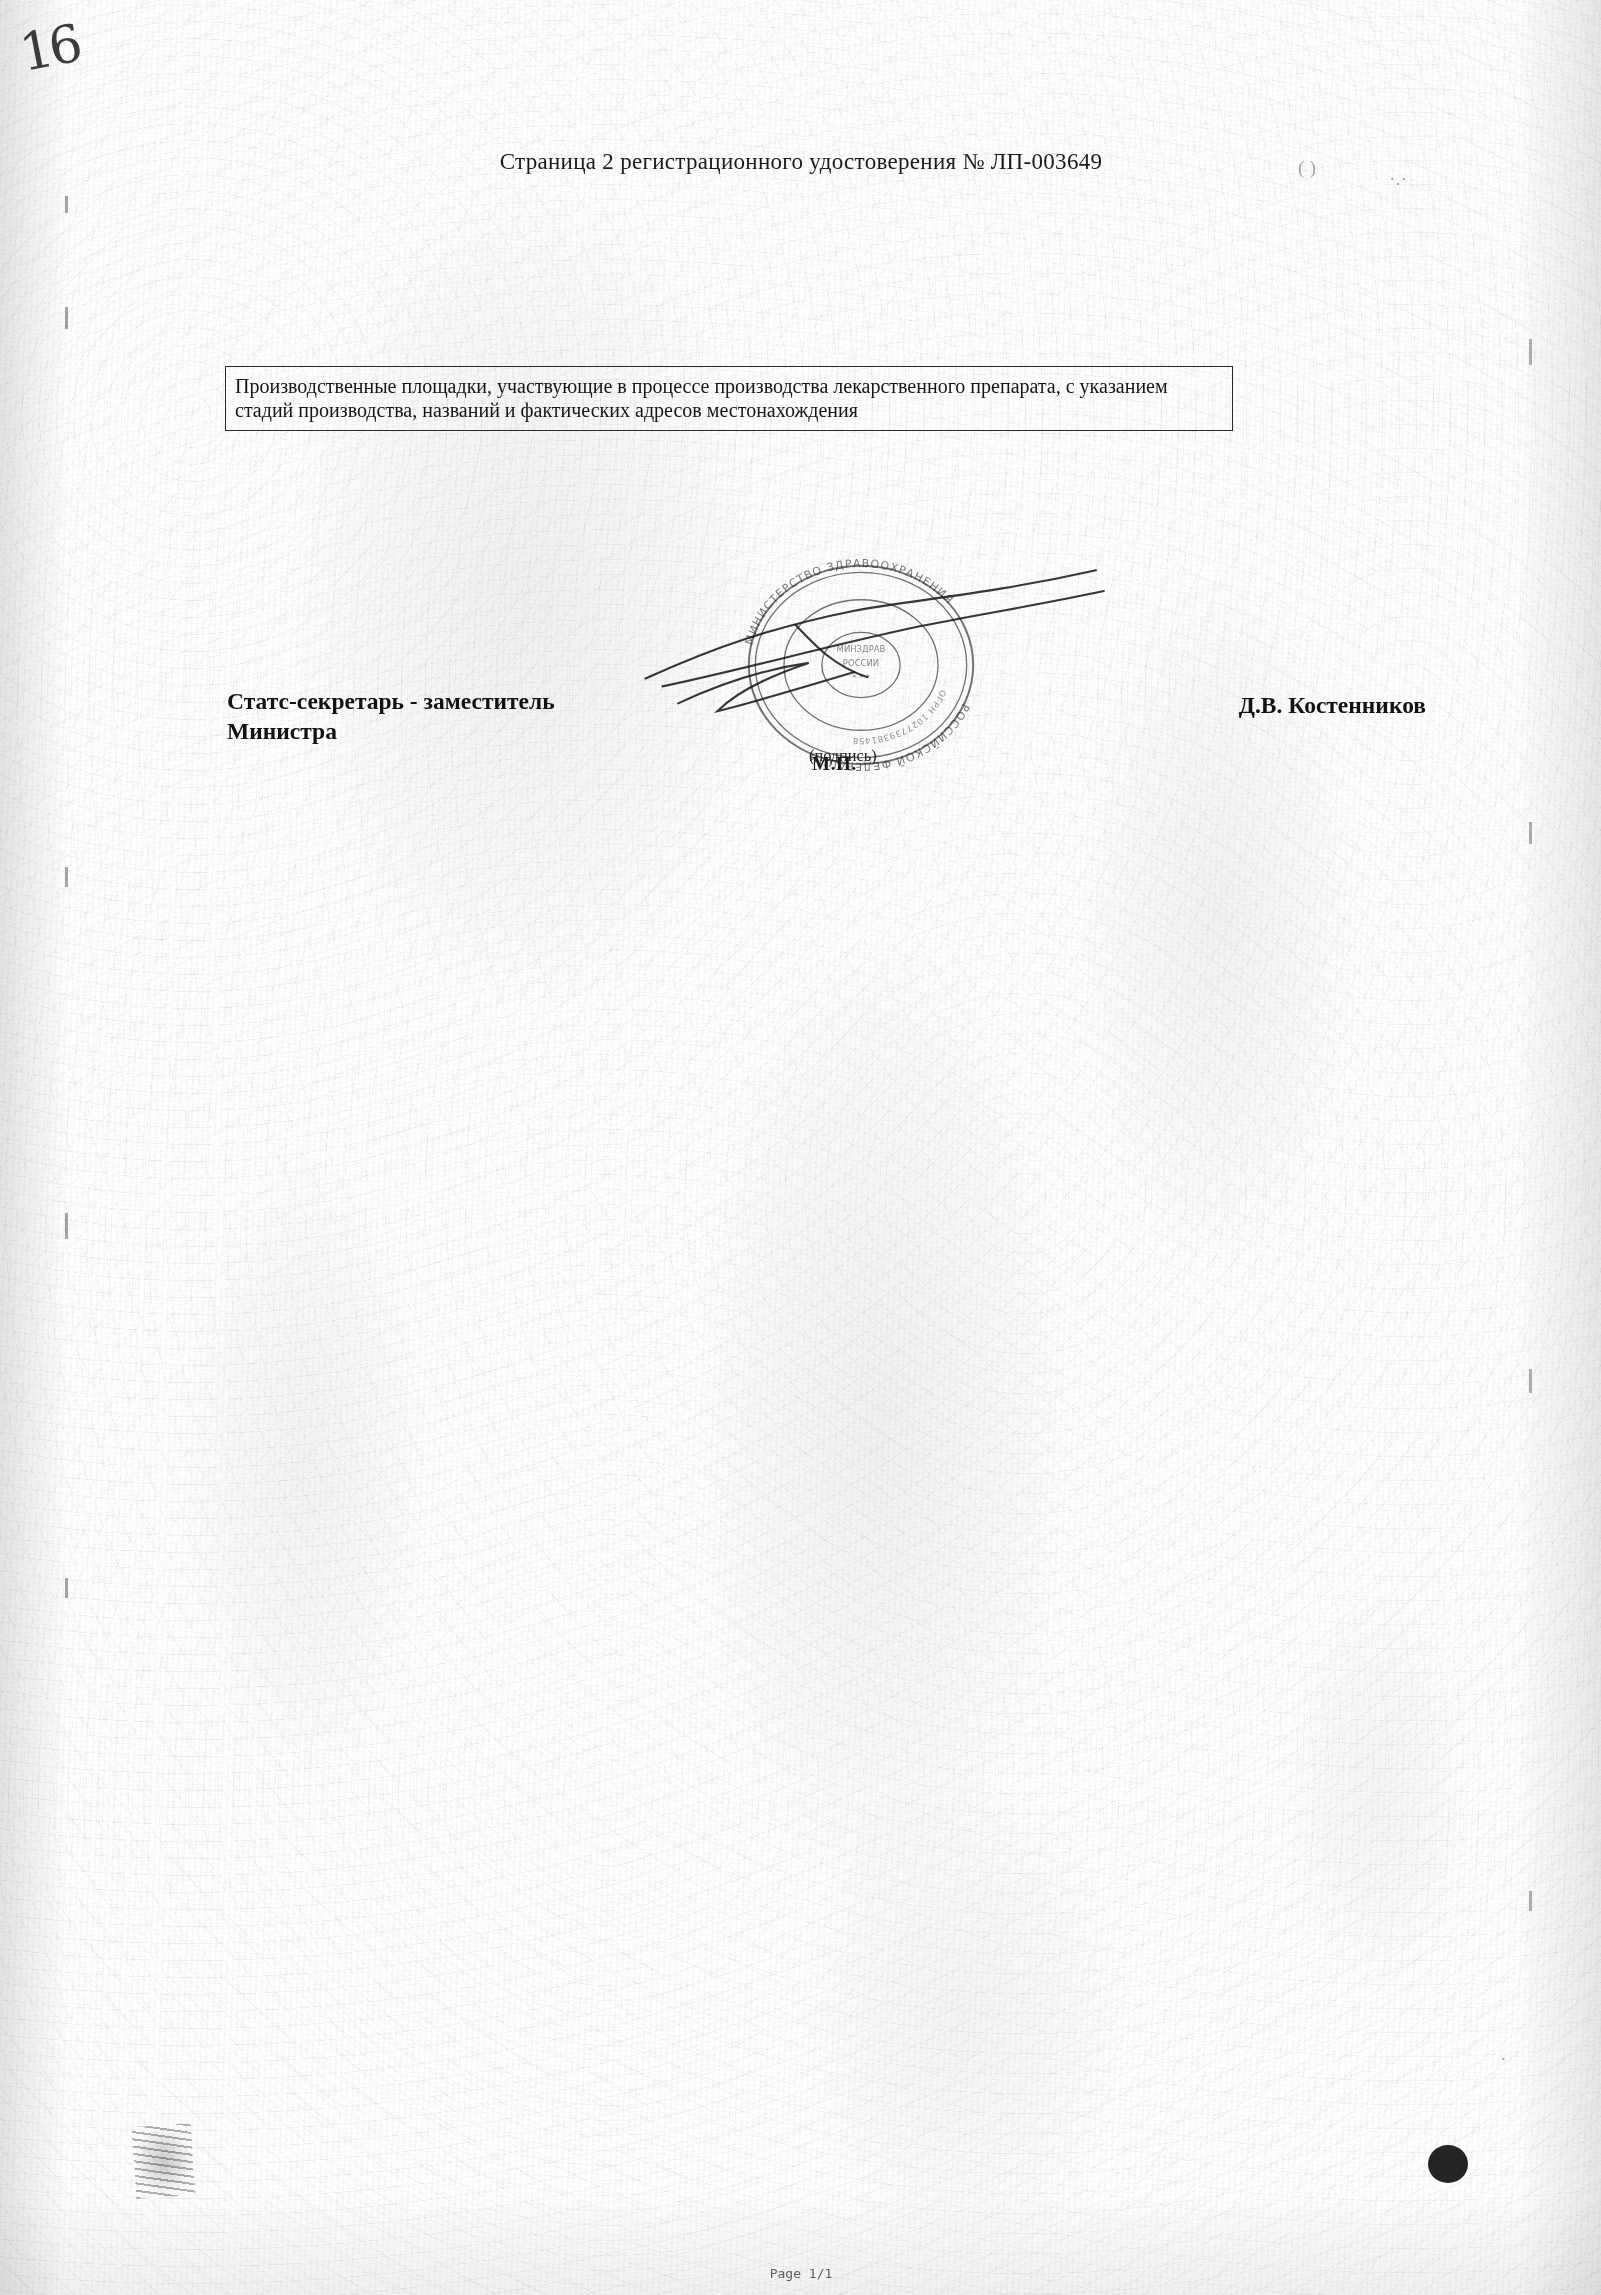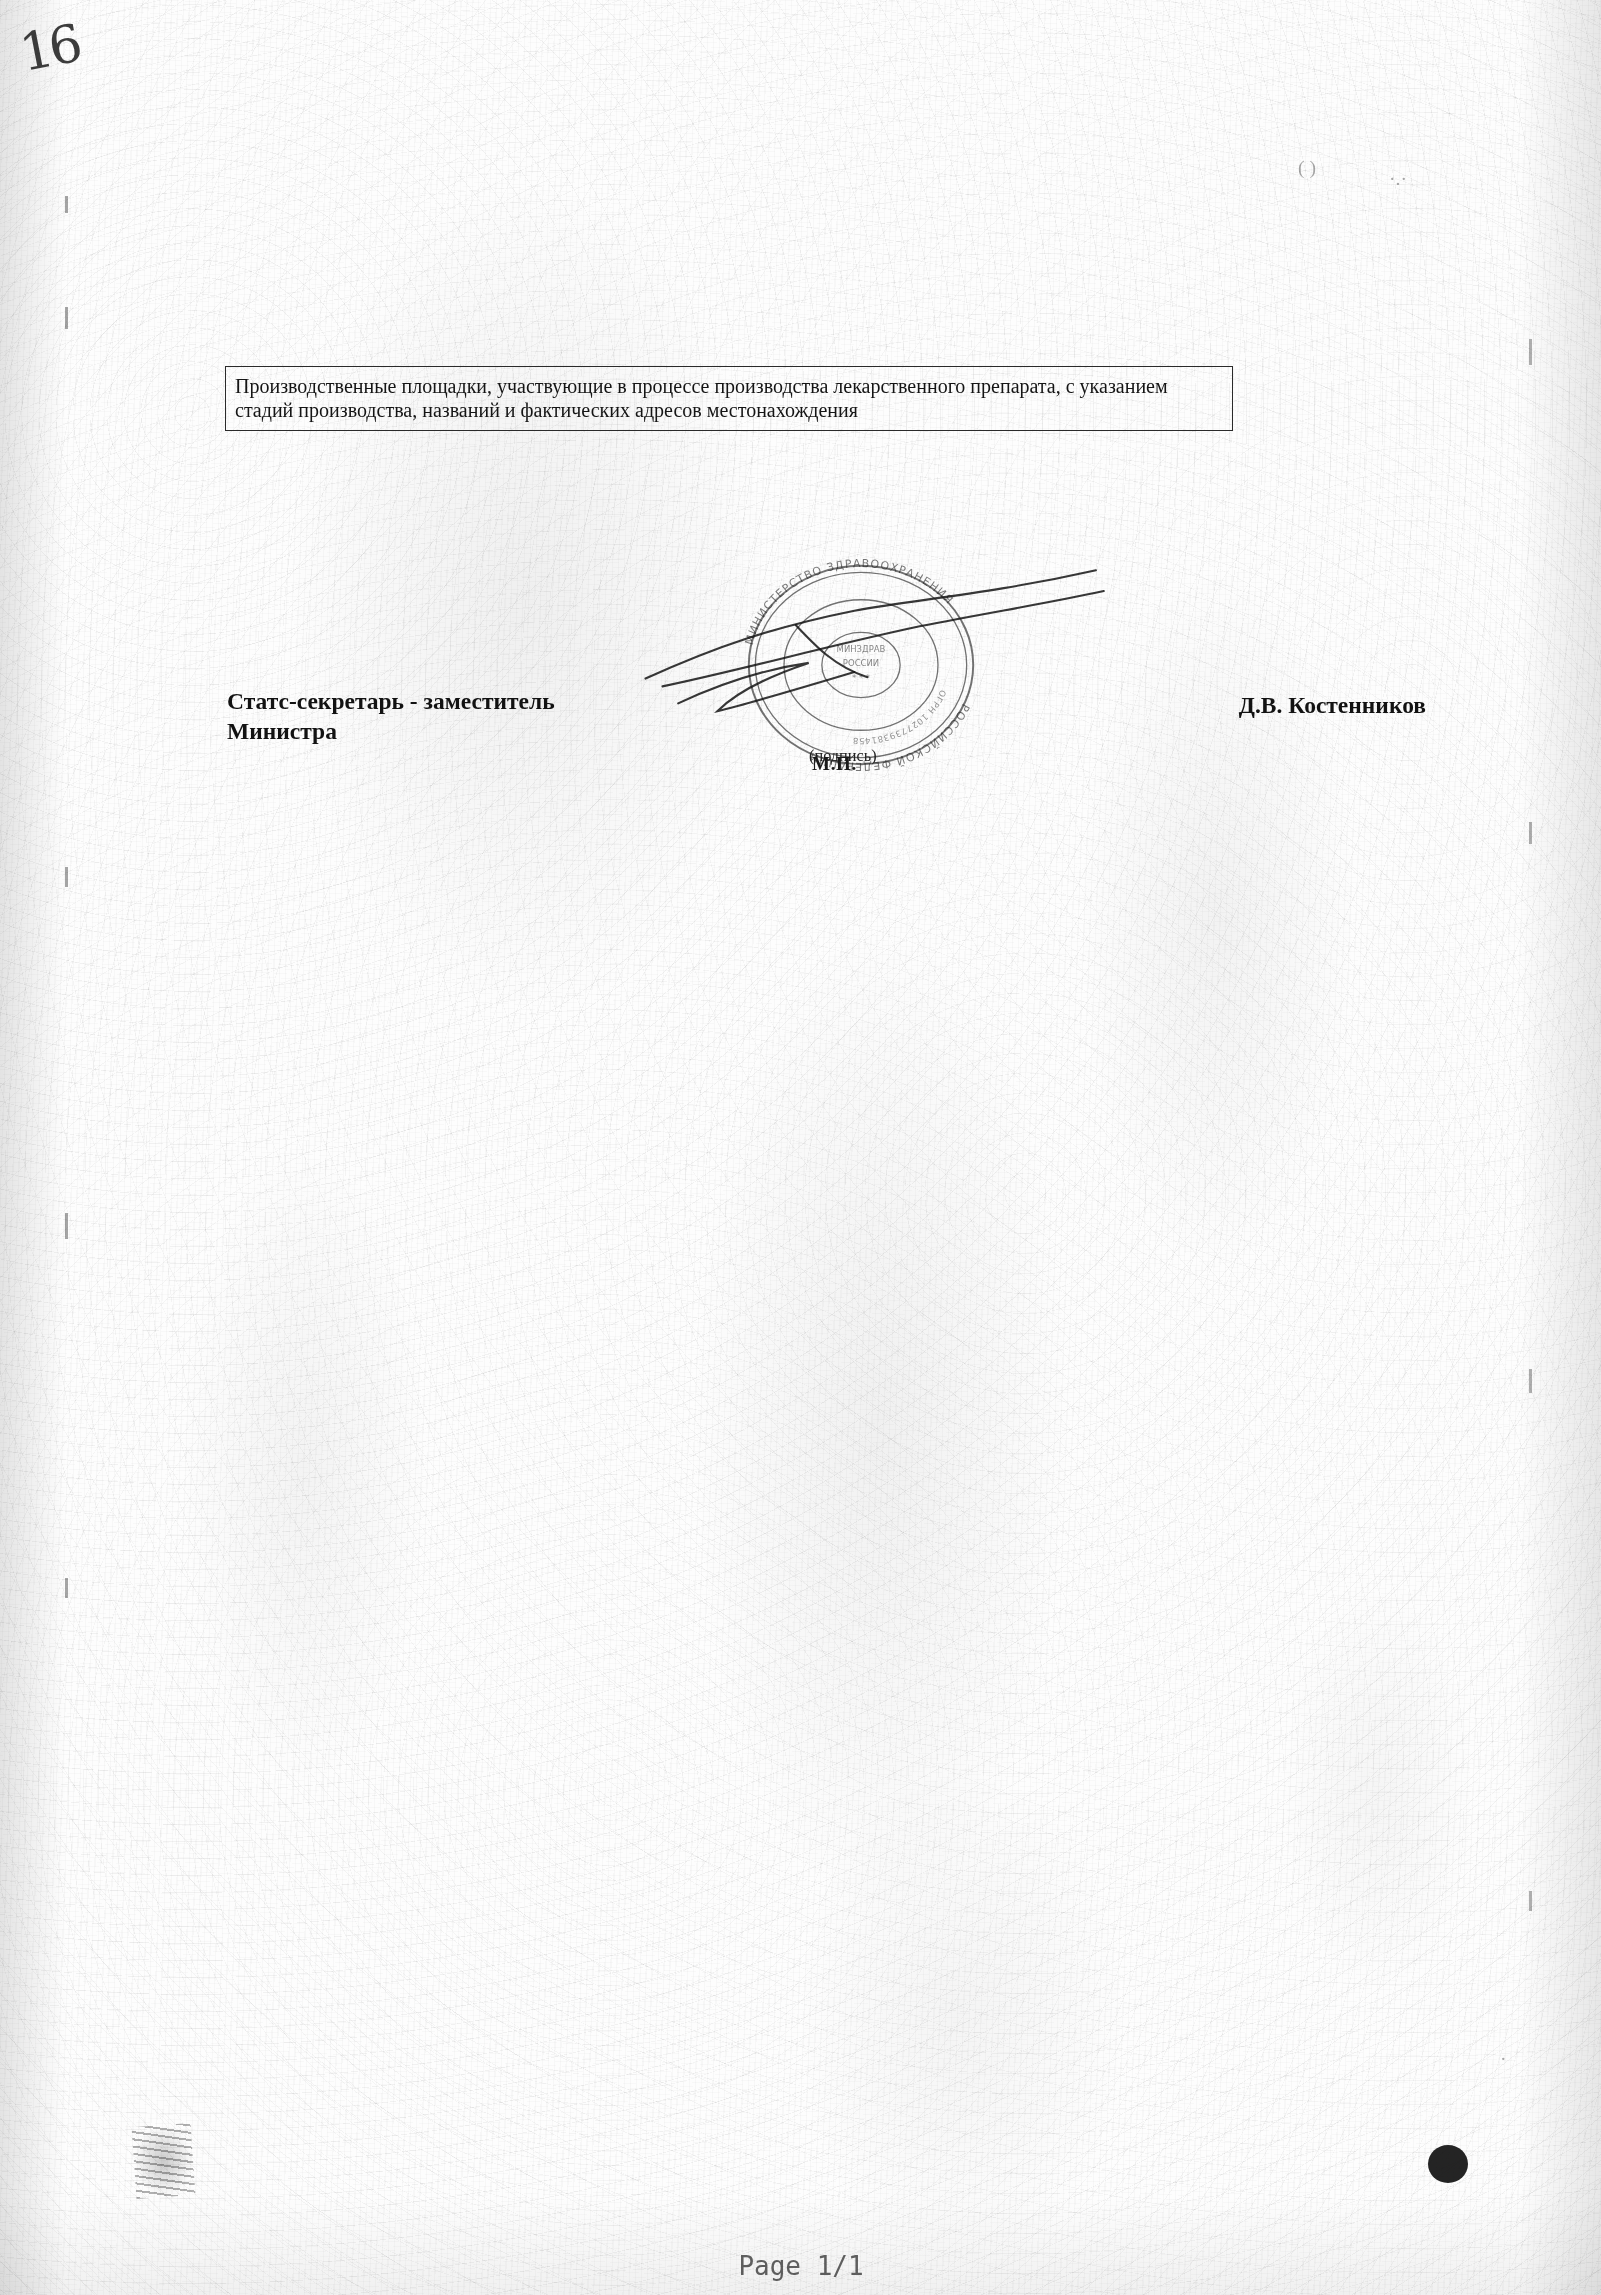--- a/index.html
+++ b/index.html
@@ -221,21 +221,21 @@
     color: rgba(0,0,0,.35);
   }
 
   
   .footer {
     position: absolute;
     left: 0; right: 0;
     bottom: 14.3px;
     text-align: center;
     font-family: "DejaVu Sans Mono", monospace;
-    font-size: 26px;
+    font-size: 13px;
     color: #3a3a3a;
     opacity: .8;
   }
 </style>
 </head>
 <body>
 
 <div class="page">
 
   <div class="scan-noise"></div>
@@ -253,20 +253,21 @@
   <div class="tick-right" style="top:822px;height:22px;"></div>
   <div class="tick-right" style="top:1369px;height:23.5px;"></div>
   <div class="tick-right" style="top:1891px;height:19.6px;"></div>
 
   <div class="corner-mark" style="left:1298px;top:157px;">( )</div>
   <div class="corner-mark" style="left:1389px;top:168px;">·.·</div>
   <div class="corner-mark" style="left:1500px;top:2048px;">·</div>
 
   <div class="handwriting">16</div>
 
+  <div class="doc-header">Страница 2 регистрационного удостоверения № ЛП-003649</div>
 
   <table class="tbl">
     <tbody>
         <tr>
       <td class="cell-title" colspan="2">Производственные площадки, участвующие в процессе производства лекарственного препарата, с указанием стадий производства, названий и фактических адресов местонахождения</td>
     </tr>
   </tbody>
     </table>
 
   <div class="sig-left">

